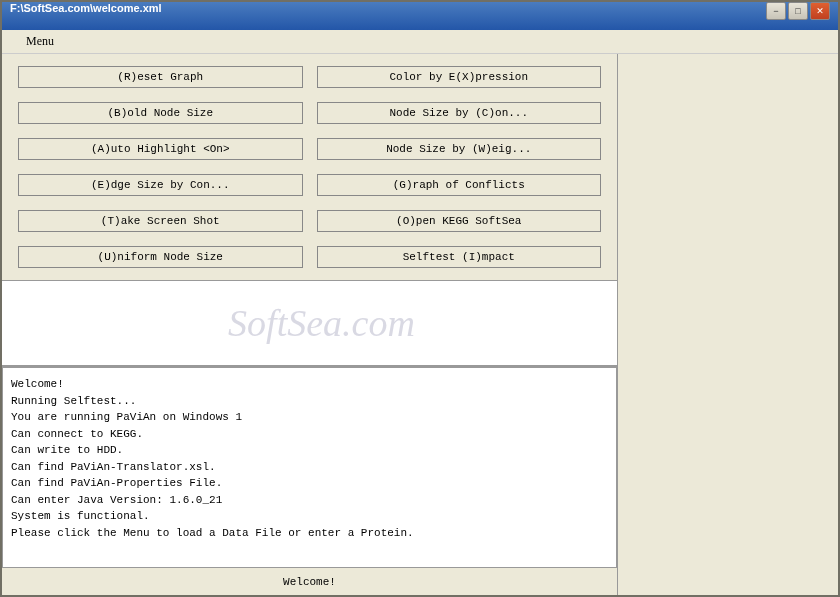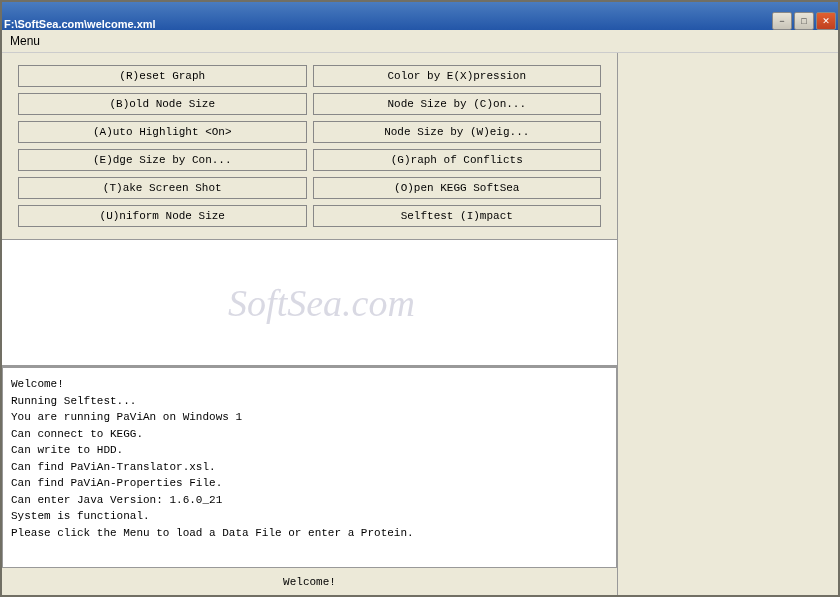--- a/index.html
+++ b/index.html
@@ -23,23 +23,23 @@
       background: #ece9d8;
       border: 2px solid #716f64;
       display: flex;
       flex-direction: column;
     }
 
     .title-bar {
       background: linear-gradient(to bottom, #4a7cbf, #2356a8);
       height: 28px;
       display: flex;
-      align-items: flex-end;
+      align-items: flex-start;
       justify-content: space-between;
-      padding: 0 2px;
+      padding: 0 8px;
       flex-shrink: 0;
     }
 
     .title-bar-text {
       color: white;
       font-size: 11px;
       font-family: Tahoma, Arial, sans-serif;
       font-weight: bold;
     }
 
@@ -63,23 +63,23 @@
       color: #333;
     }
 
     .title-bar-btn.close-btn {
       background: linear-gradient(to bottom, #e06030, #c04020);
       color: white;
     }
 
     .menu-bar {
       background: #ece9d8;
-      padding: 4px 8px;
+      padding: 4px 24px;
       font-size: 12px;
-      font-family: Liberation Sans, sans-serif;
+      font-family: Liberation Serif, serif;
       border-bottom: 1px solid #ccc;
       flex-shrink: 0;
     }
 
     .main-content {
       display: flex;
       flex: 1;
       overflow: hidden;
     }
 
@@ -88,21 +88,21 @@
       display: flex;
       flex-direction: column;
       border-right: 1px solid #999;
     }
 
     .buttons-area {
       padding: 12px 16px;
       background: #ece9d8;
       display: grid;
       grid-template-columns: 1fr 1fr;
-      gap: 6px;
+      gap: 14px;
       border-bottom: 1px solid #999;
       flex-shrink: 0;
     }
 
     .app-button {
       background: #ece9d8;
       border: 1px solid #888;
       padding: 4px 8px;
       font-family: 'Courier New', Courier, monospace;
       font-size: 11px;

